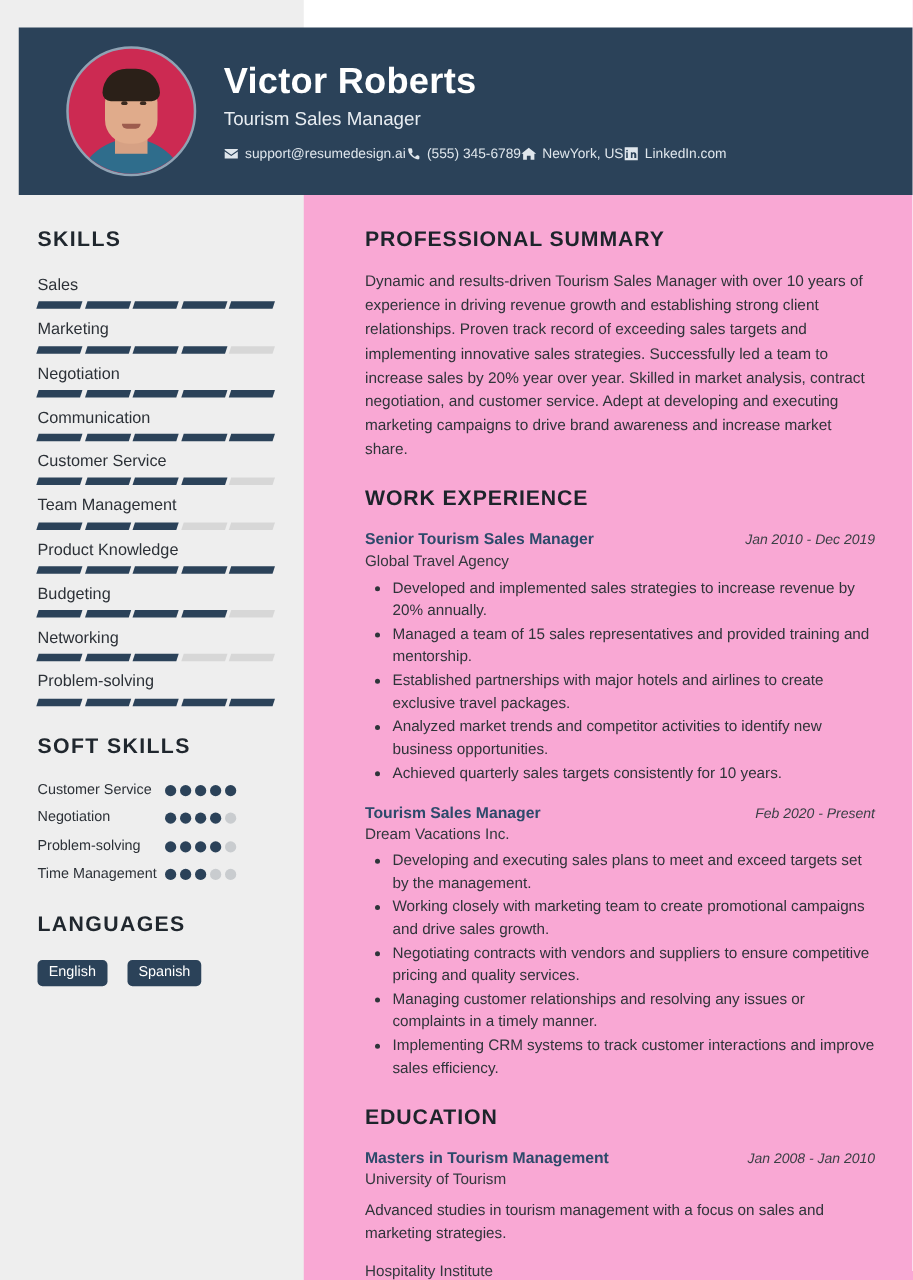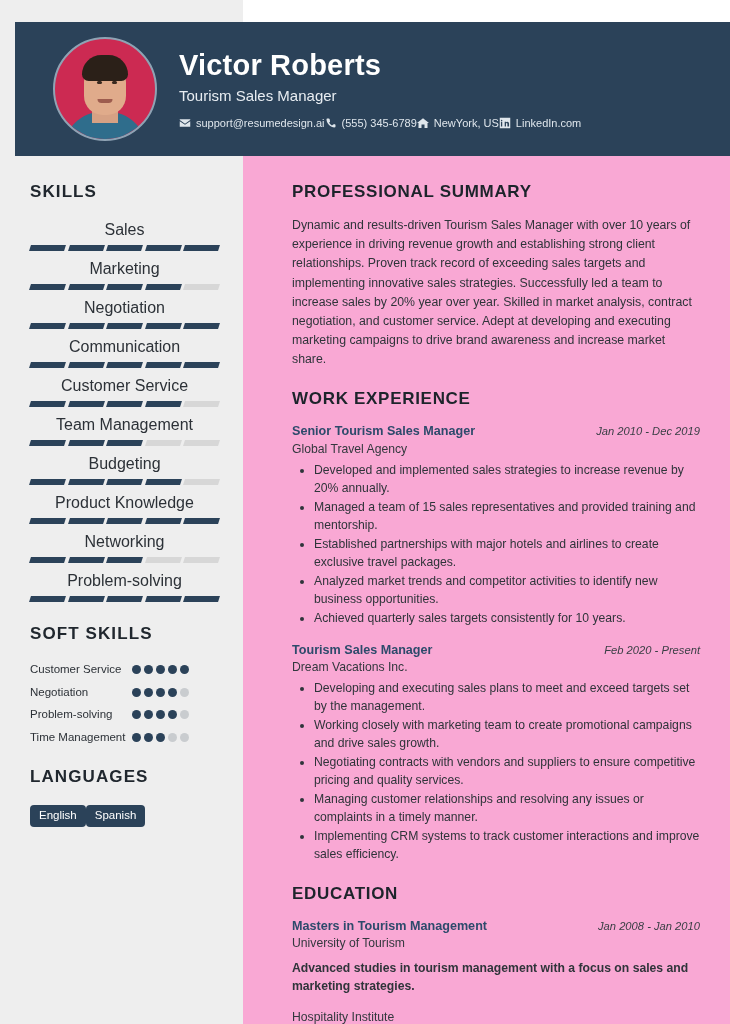--- a/index.html
+++ b/index.html
@@ -163,25 +163,24 @@
     font-size: 17px;
     font-weight: bold;
     color: #1d242b;
     letter-spacing: 0.7px;
     margin-bottom: 14px;
   }
 
   
   .skill { margin-bottom: 8px; }
   .skill-label {
-    font-size: 16px;
+    font-size: 13px;
     color: #2c3137;
     margin-bottom: 5px;
     line-height: 1.25;
-    text-align: center;
   }
   .bar {
     display: flex;
     gap: 4px;
     height: 6px;
   }
   .seg {
     flex: 1 1 0;
     height: 6px;
     background: #d7d7d7;
@@ -212,21 +211,21 @@
   .dot {
     width: 9px; height: 9px;
     border-radius: 50%;
     background: #c9cccf;
   }
   .dot.on { background: #2b4259; }
 
   
   .lang-wrap {
     display: flex;
-    gap: 0;
+    gap: 16px;
     flex-wrap: wrap;
   }
   .lang-tag {
     background: #2b4259;
     color: #ffffff;
     font-size: 11.5px;
     padding: 4px 9px;
     border-radius: 4px;
     line-height: 1.2;
   }
@@ -273,21 +272,20 @@
     font-size: 12.2px;
     color: #2f343a;
     line-height: 1.47;
     margin-bottom: 1px;
   }
   .edu-desc {
     font-size: 12.2px;
     color: #2f343a;
     line-height: 1.5;
     margin-top: 7px;
-    font-weight: bold;
   }
   .main-block { margin-bottom: 20px; }
 </style>
 </head>
 <body>
 
 <div id="page">
 
   <div class="sidebar-bg"></div>
 
@@ -410,37 +408,37 @@
               <div class="skill-label">Team Management</div>
               <div class="bar">
                 <span class="seg on"></span>
                 <span class="seg on"></span>
                 <span class="seg on"></span>
                 <span class="seg"></span>
                 <span class="seg"></span>
               </div>
             </div>
             <div class="skill">
+              <div class="skill-label">Product Knowledge</div>
+              <div class="bar">
+                <span class="seg on"></span>
+                <span class="seg on"></span>
+                <span class="seg on"></span>
+                <span class="seg on"></span>
+                <span class="seg on"></span>
+              </div>
+            </div>
+            <div class="skill">
               <div class="skill-label">Budgeting</div>
               <div class="bar">
                 <span class="seg on"></span>
                 <span class="seg on"></span>
                 <span class="seg on"></span>
                 <span class="seg on"></span>
                 <span class="seg"></span>
-              </div>
-            </div>
-            <div class="skill">
-              <div class="skill-label">Product Knowledge</div>
-              <div class="bar">
-                <span class="seg on"></span>
-                <span class="seg on"></span>
-                <span class="seg on"></span>
-                <span class="seg on"></span>
-                <span class="seg on"></span>
               </div>
             </div>
             <div class="skill">
               <div class="skill-label">Networking</div>
               <div class="bar">
                 <span class="seg on"></span>
                 <span class="seg on"></span>
                 <span class="seg on"></span>
                 <span class="seg"></span>
                 <span class="seg"></span>

